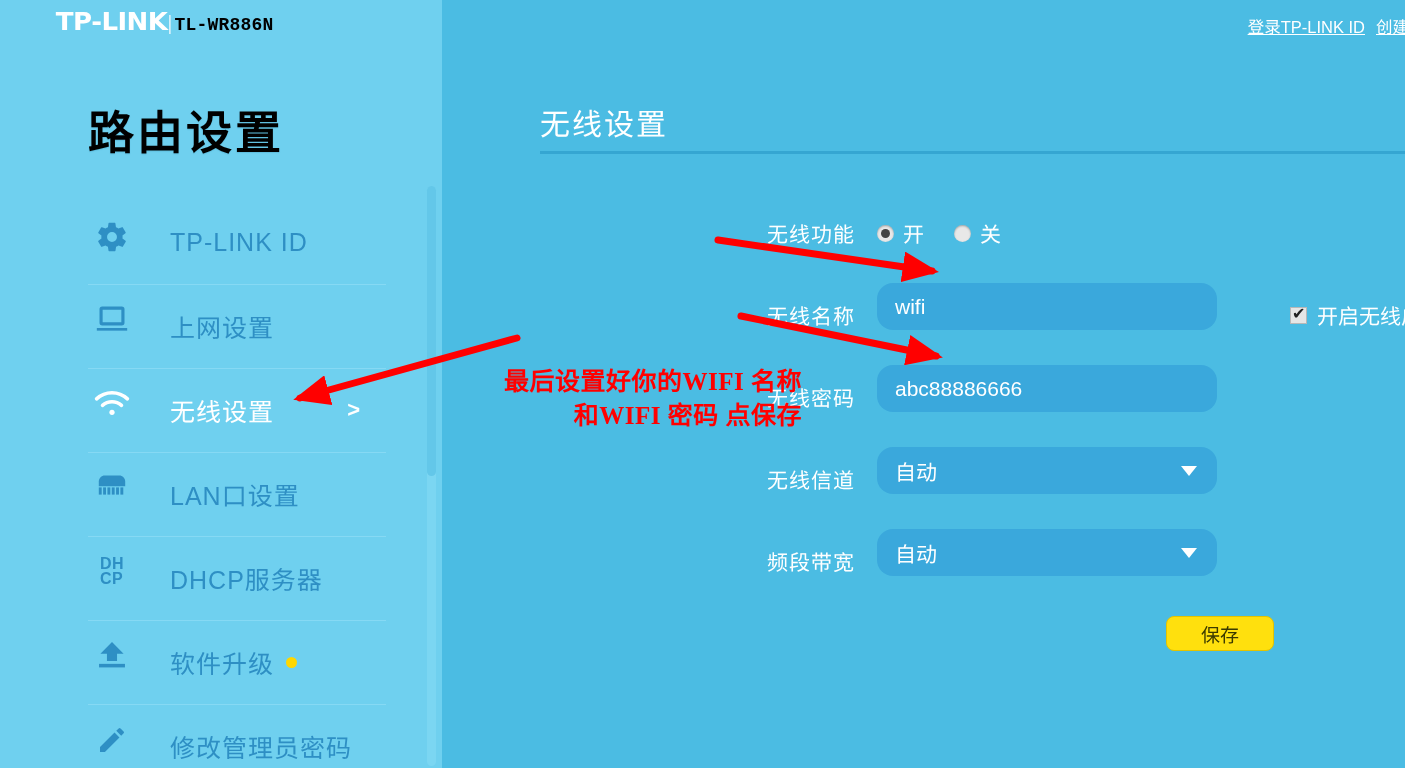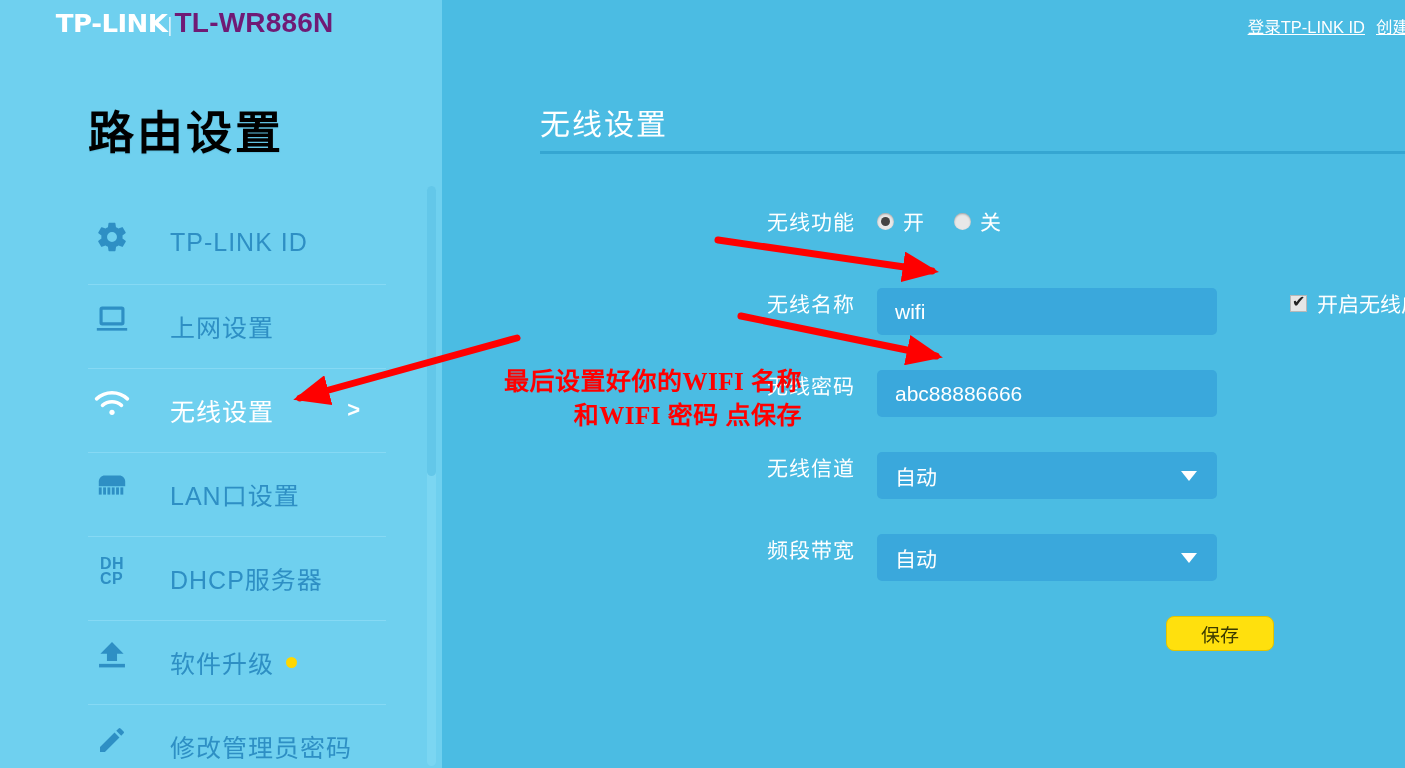--- a/index.html
+++ b/index.html
@@ -76,24 +76,24 @@
     letter-spacing: -0.5px;
     color: #ffffff;
     transform: scaleX(1.04);
   }
   .brand-sep {
     font-size: 20px;
     color: #d8f1fb;
     font-weight: 300;
   }
   .brand-model {
-    font-family: Liberation Sans, sans-serif;
+    font-family: Liberation Mono, monospace;
     font-weight: bold;
-    font-size: 28px;
-    color: #701a75;
+    font-size: 18px;
+    color: #000000;
     letter-spacing: 0.2px;
   }
   .header-links {
     position: absolute;
     right: -4px;
     top: 14px;
     display: flex;
     gap: 11px;
     white-space: nowrap;
   }
@@ -217,37 +217,37 @@
     position: absolute;
     left: 0;
     top: 206px;
     width: 963px;
   }
   .form-row {
     position: relative;
     height: 42px;
     margin-bottom: 40px;
     display: flex;
-    align-items: flex-start;
+    align-items: flex-end;
   }
   .form-label {
     width: 435px;
     text-align: right;
     padding-right: 22px;
     box-sizing: border-box;
     font-size: 21px;
     color: #ffffff;
     letter-spacing: 1px;
     white-space: nowrap;
   }
   .field {
     width: 340px;
     height: 47px;
     background: #3aa8dc;
-    border-radius: 5px;
+    border-radius: 16px;
     display: flex;
     align-items: center;
     box-sizing: border-box;
     padding: 0 18px;
     font-size: 21px;
     color: #ffffff;
     cursor: text;
     position: relative;
   }
   .field.select { cursor: pointer; }

